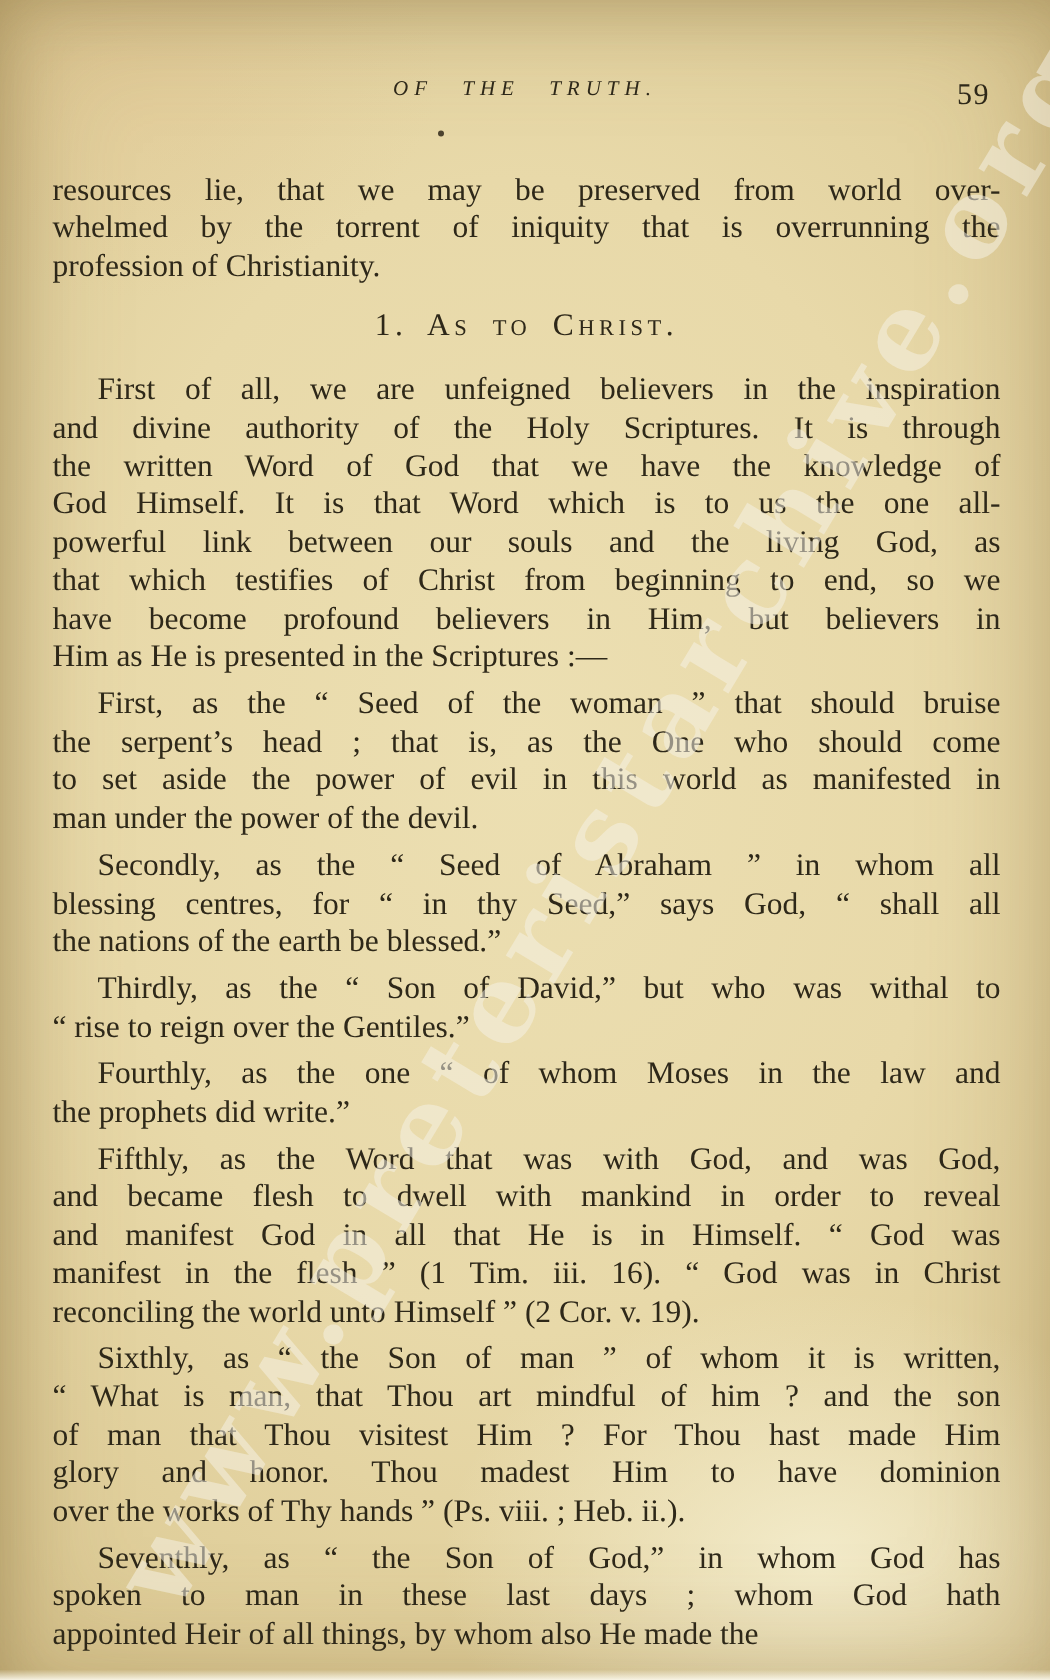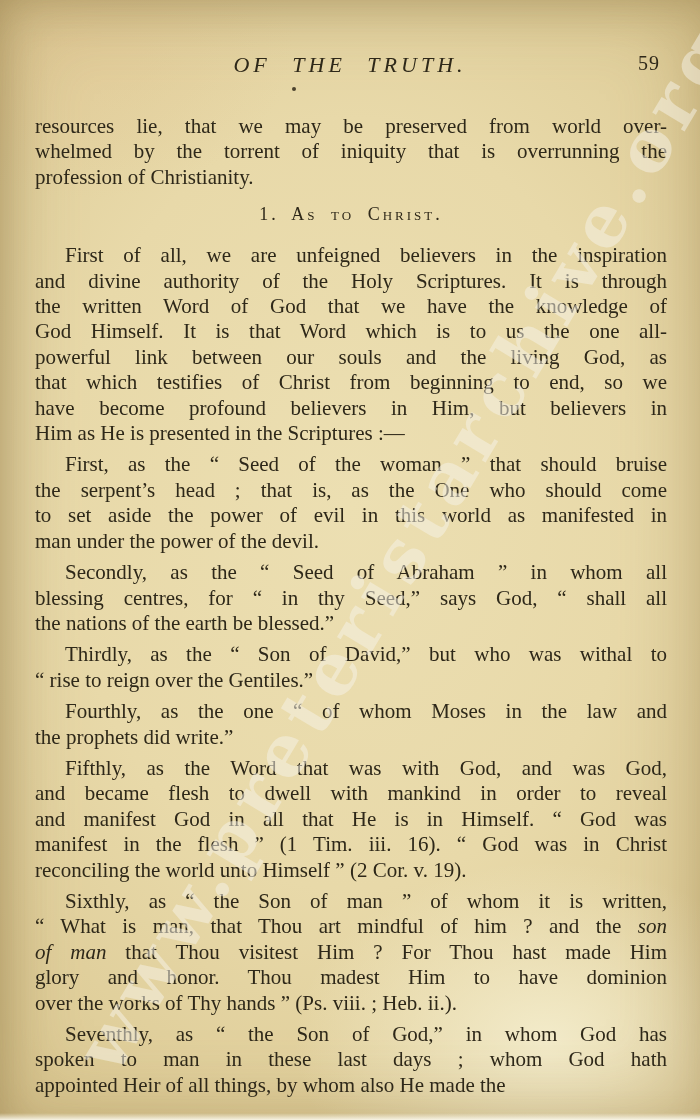--- a/index.html
+++ b/index.html
@@ -24,21 +24,21 @@
     pointer-events:none;
   }
   .running-header{
     position:relative;
     padding-top:52px;
     height:40px;
   }
   .header-title{
     display:block;text-align:center;
     font-style:italic;
-    font-size:22px;letter-spacing:4px;word-spacing:12px;
+    font-size:14px;letter-spacing:4px;word-spacing:12px;
   }
   .page-number{
     position:absolute;top:52px;right:40px;
     font-size:20px;letter-spacing:1px;margin-left:23px;
   }
   .ink-speck{
     position:absolute;left:292px;top:87px;width:4px;height:4px;border-radius:50%;
     background:rgba(48,40,25,.85);
   }
   .body-text{
@@ -48,26 +48,26 @@
   }
   .para{margin:0 0 6px 0;}
   .line{
     line-height:25.4px;
     text-align:justify;
     text-align-last:justify;
     white-space:normal;
   }
   .line.last{text-align-last:left;}
   .para.indent .line:first-child{text-indent:30px;}
-  .it{font-style:italic;}
+  .it{}
   .section-heading{
     margin:14px 0 18px 0;
     text-align:center;
     font-variant:small-caps;
-    font-size:18px;letter-spacing:3px;word-spacing:6px;
+    font-size:21px;letter-spacing:3px;word-spacing:6px;
   }
   .watermark{
     position:absolute;left:58px;top:1042px;
     transform:rotate(-59deg);transform-origin:0 0;
     font-family:"DejaVu Serif", serif;
     font-weight:bold;
     font-size:72px;letter-spacing:8px;white-space:nowrap;
     color:rgba(246,242,231,.52);
     pointer-events:none;
     z-index:5;

